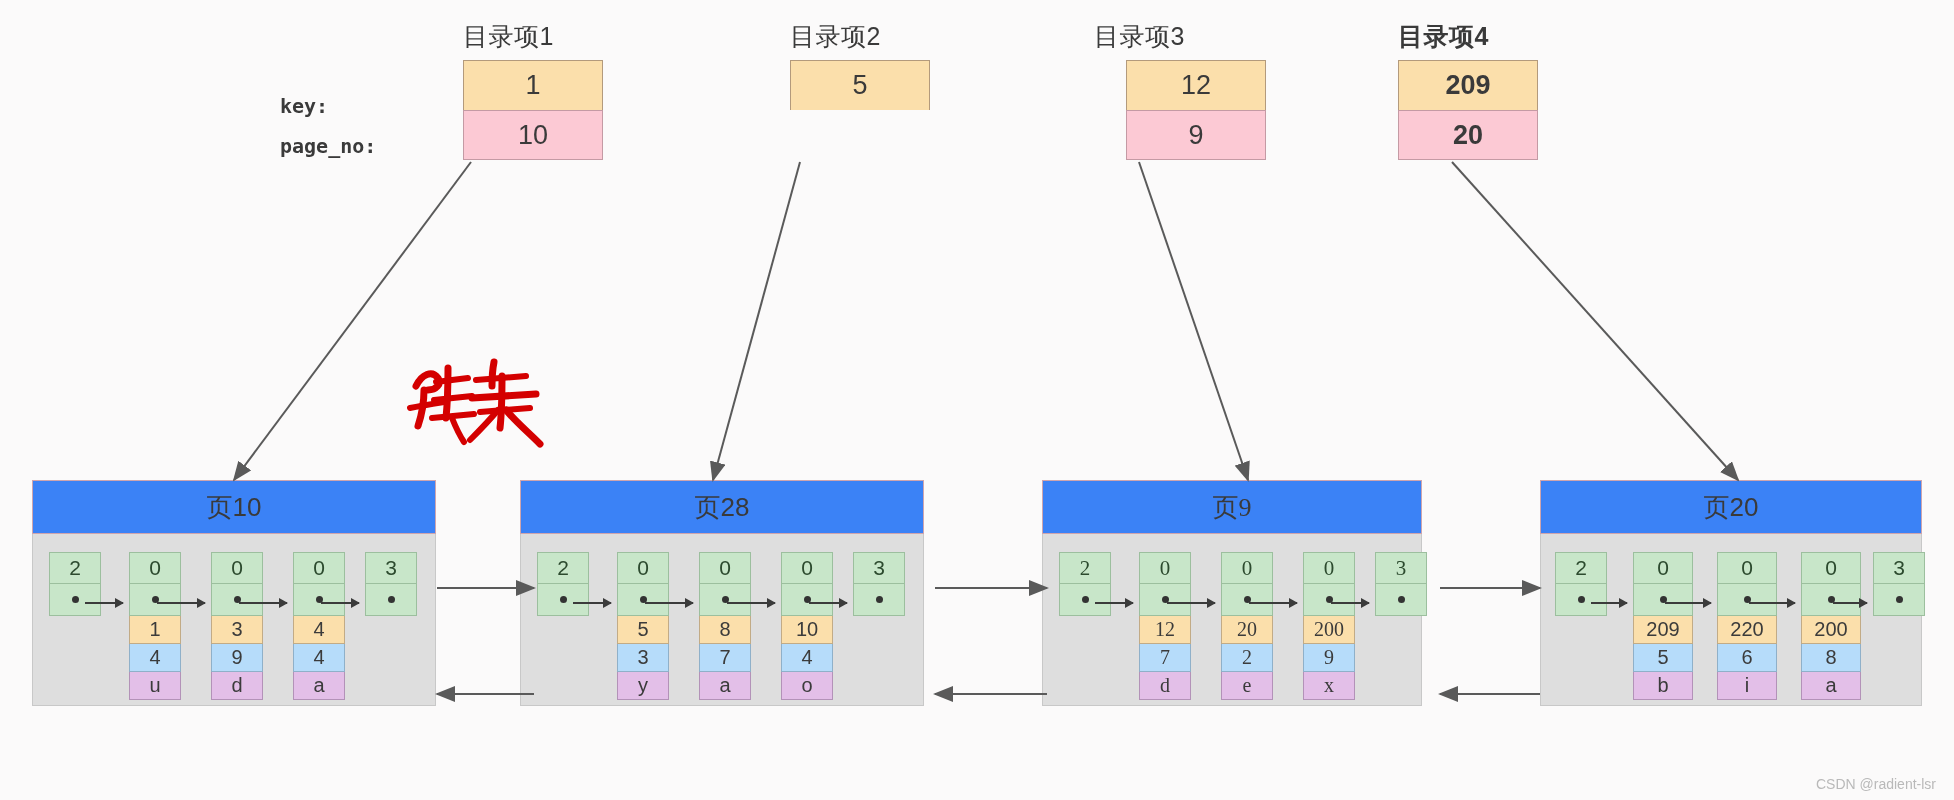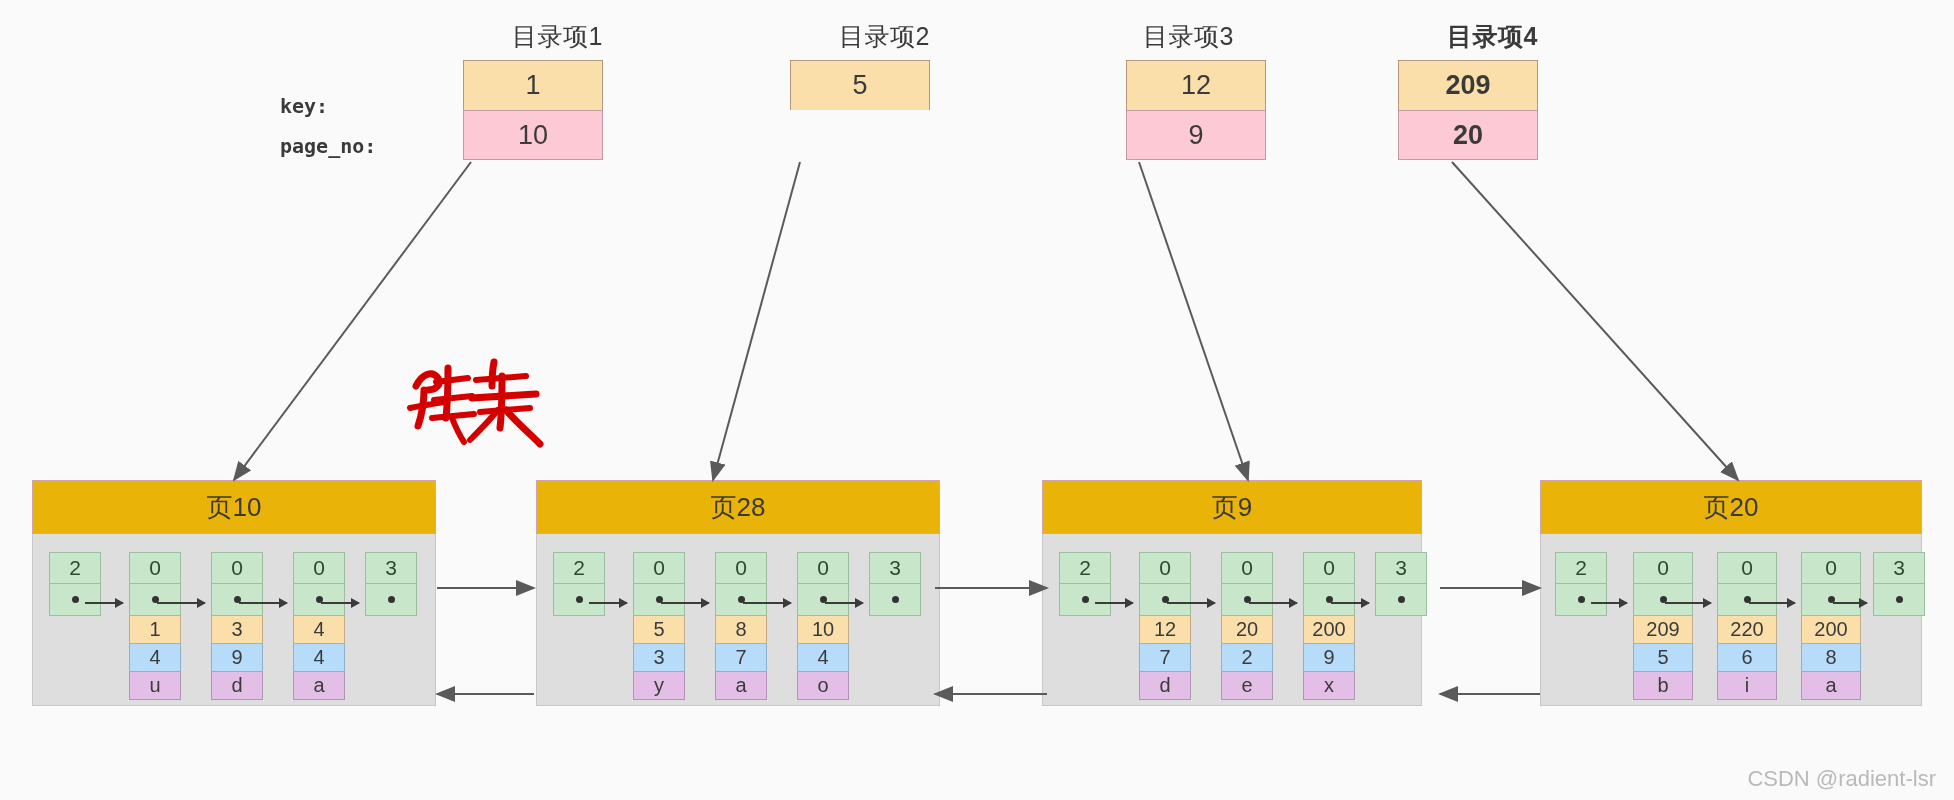--- a/index.html
+++ b/index.html
@@ -38,21 +38,21 @@
   .dir-entry {
     position: absolute;
     width: 140px;
     z-index: 4;
   }
   .dir-title {
     position: absolute;
     top: -40px;
     left: 0;
     width: 140px;
-    text-align: right;
+    text-align: left;
     font-size: 25px;
     color: #3a3a3a;
     letter-spacing: 0.5px;
     white-space: nowrap;
   }
   .dir-cell {
     width: 140px;
     height: 50px;
     box-sizing: border-box;
     border: 1px solid #b39a7c;
@@ -82,21 +82,21 @@
   }
 
   
   .page-block {
     position: absolute;
     z-index: 2;
     box-sizing: border-box;
   }
   .page-header {
     height: 54px;
-    background: #eab308;
+    background: #3b82f6;
     border: 1px solid #cfa5ae;
     box-sizing: border-box;
     display: flex;
     align-items: center;
     justify-content: center;
     font-size: 26px;
     color: #3a3a3a;
   }
   .page-body {
     background: #dedede;
@@ -174,21 +174,21 @@
   #annotation {
     position: absolute;
     z-index: 6;
   }
 
   
   #watermark {
     position: absolute;
     right: 18px;
     bottom: 8px;
-    font-size: 22px;
+    font-size: 14px;
     color: #b9b9b9;
     font-family: "Liberation Sans", "DejaVu Sans", sans-serif;
     z-index: 7;
   }
 </style>
 </head>
 <body>
 
 <div id="stage">
 
@@ -316,21 +316,21 @@
 
       <div class="rec" style="left:332px;">
         <div class="hdr-num">3</div>
         <div class="hdr-ptr">
             <span class="dot"></span>
           </div>
       </div>
     </div>
   </div>
 
-  <div class="page-block" style="left:536px; top:480px; width:404px;">
+  <div class="page-block" style="left:520px; top:480px; width:404px;">
     <div class="page-header">页28</div>
     <div class="page-body">
       <div class="rec" style="left:16px;">
         <div class="hdr-num">2</div>
         <div class="hdr-ptr">
             <span class="dot"></span>
           </div>
       </div>
       <div class="mini-arrow" style="left:52px; top:68px; width:38px;"></div>
 
@@ -369,21 +369,21 @@
 
       <div class="rec" style="left:332px;">
         <div class="hdr-num">3</div>
         <div class="hdr-ptr">
             <span class="dot"></span>
           </div>
       </div>
     </div>
   </div>
 
-  <div class="page-block" style="left:1042px; top:480px; width:380px;">
+  <div class="page-block" style="left:1042px; top:480px; width:380px;font-family:Liberation Serif, serif;">
     <div class="page-header">页9</div>
     <div class="page-body">
       <div class="rec" style="left:16px;">
         <div class="hdr-num">2</div>
         <div class="hdr-ptr">
             <span class="dot"></span>
           </div>
       </div>
       <div class="mini-arrow" style="left:52px; top:68px; width:38px;"></div>
 

